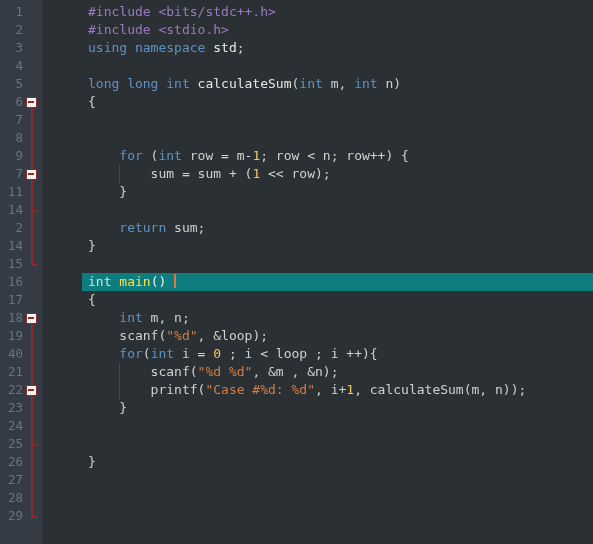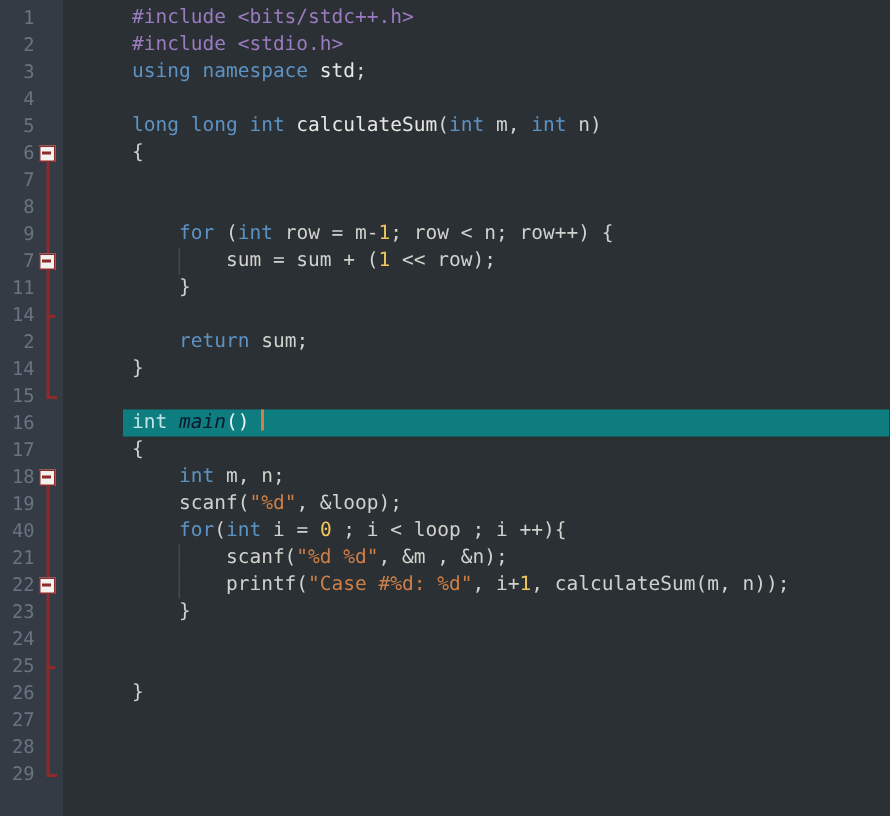--- a/index.html
+++ b/index.html
@@ -146,21 +146,21 @@
 
   
   .t-pre   { color: #9b7bc0; }   
   .t-kw    { color: #5d93c4; }   
   .t-fn    { color: #e6e8e3; }   
   .t-id    { color: #cfd2cd; }   
   .t-num   { color: #f2c75c; }   
   .t-str   { color: #ce7f47; }   
   .t-plain { color: #cfd2cd; }
   .current .t-kw   { color: #bfe6e8; }
-  .current .t-fn   { color: #0f172a; font-style: italic; }
+  .current .t-fn   { color: #fde047; }
   .current .t-id   { color: #eaf4f4; }
 </style>
 </head>
 <body>
 
 <div id="editor">
 
   <div id="gutter">
     <div id="gutter-rows">
         <div class="gutter-row">

